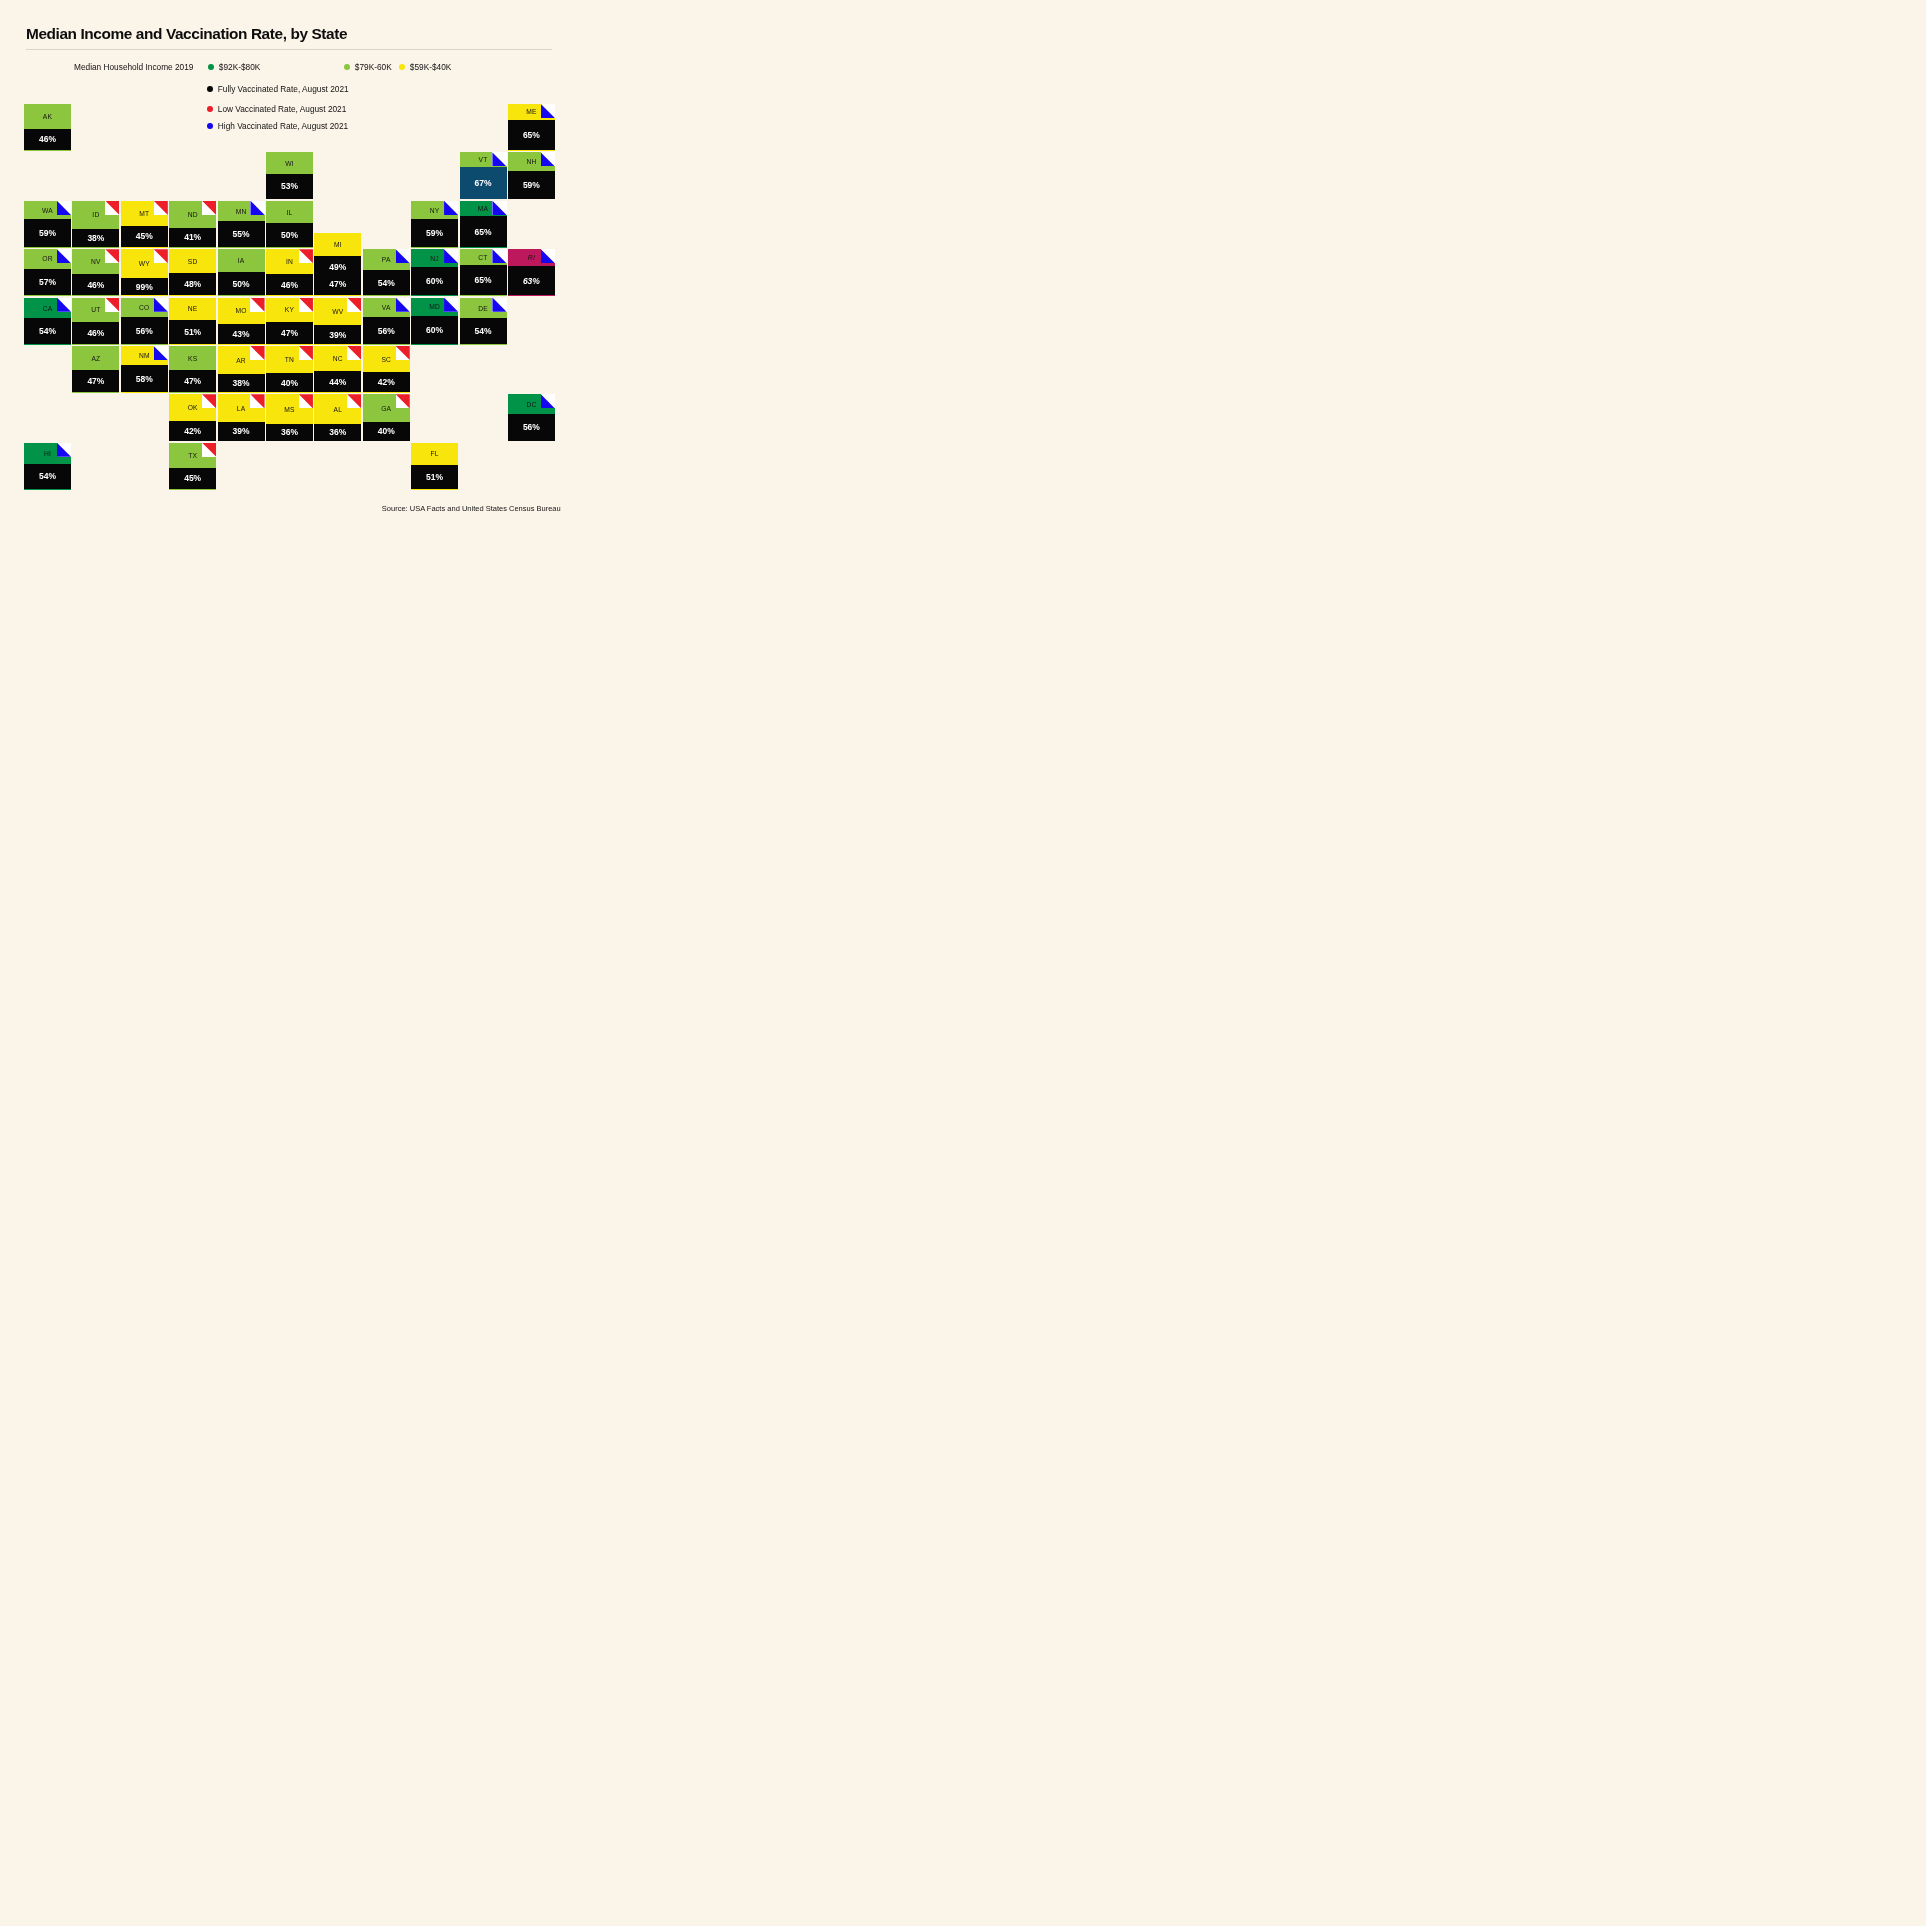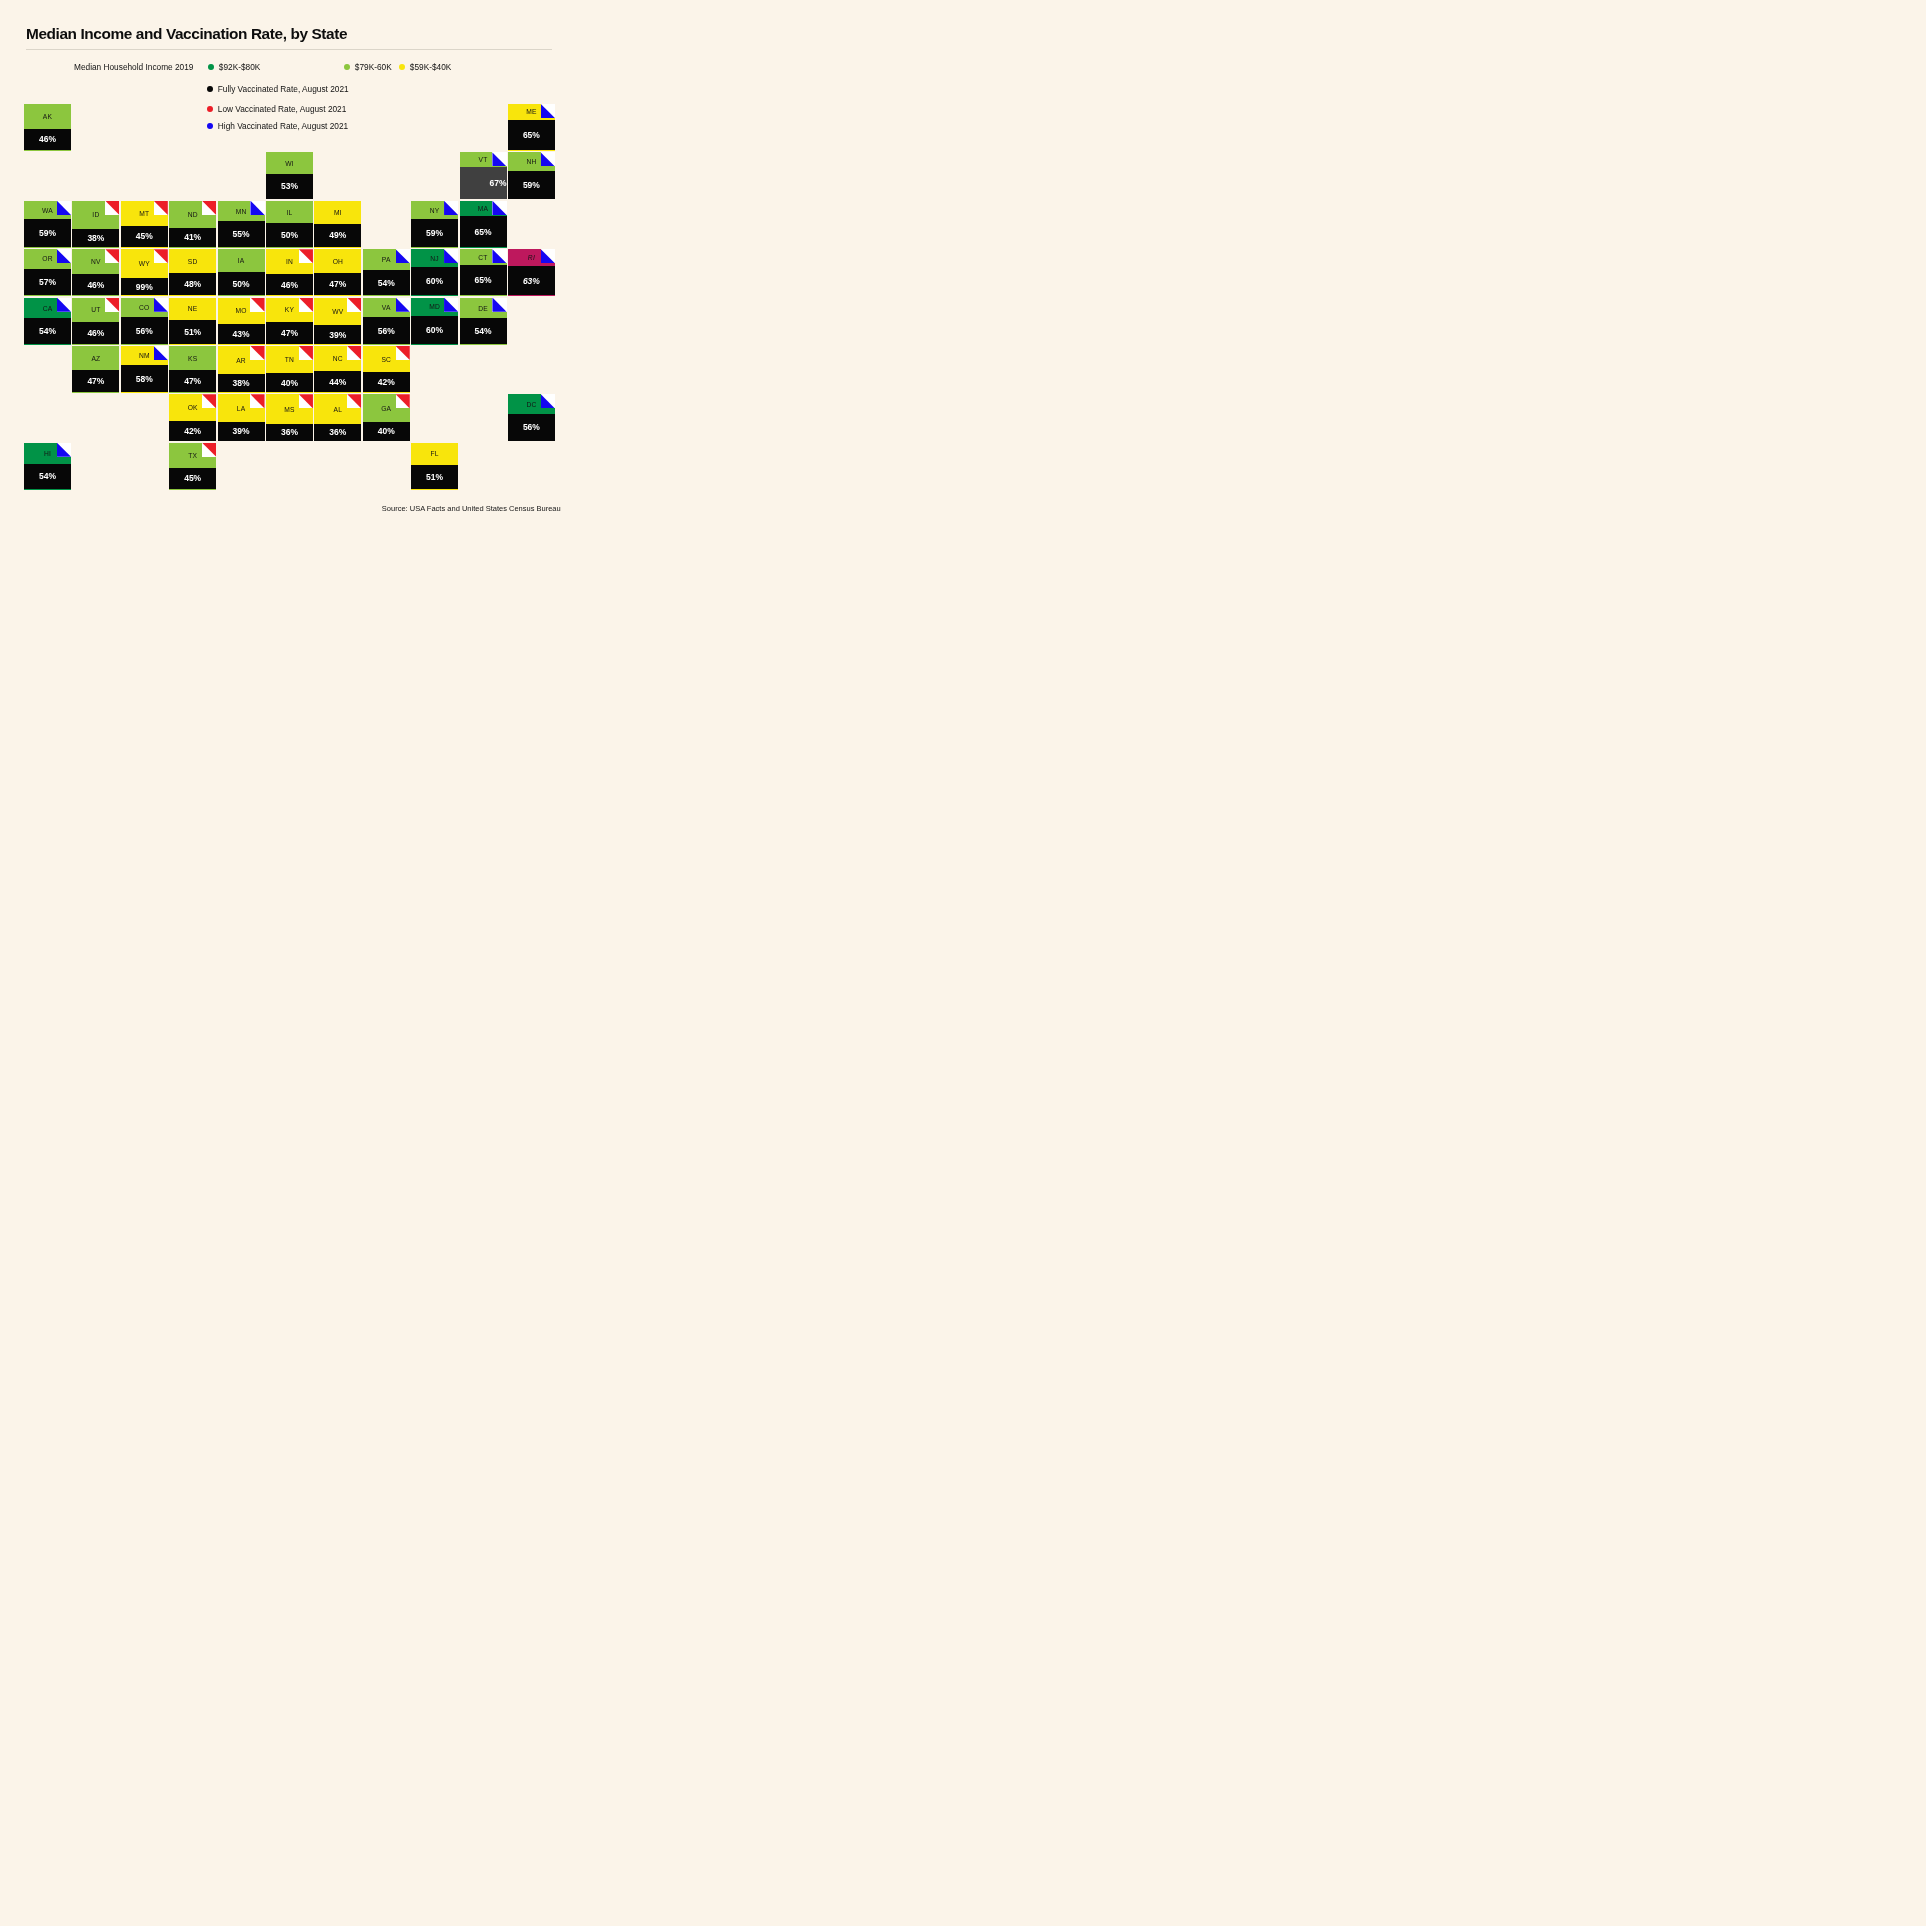--- a/index.html
+++ b/index.html
@@ -161,21 +161,21 @@
         <div class="corner corner-high" style="--c: #1507F2;"></div>
       </div>
       <div class="tile" style="grid-area: 2 / 6; background: rgb(140, 198, 62);">
         <div class="tile-label" style="height: 45.5%;">WI</div>
         <div class="vax-bar" style="height: 53%; background: rgb(7, 7, 7);">
           <span>53%</span>
         </div>
       </div>
       <div class="tile" style="grid-area: 2 / 10; background: rgb(140, 198, 62);">
         <div class="tile-label" style="height: 31.5%;">VT</div>
-        <div class="vax-bar" style="height: 67%; background: #404040; justify-content: flex-end;">
+        <div class="vax-bar" style="height: 67%; background: #0c4a6e;">
           <span>67%</span>
         </div>
         <div class="corner corner-high" style="--c: #1507F2;"></div>
       </div>
       <div class="tile" style="grid-area: 2 / 11; background: rgb(140, 198, 62);">
         <div class="tile-label" style="height: 39.5%;">NH</div>
         <div class="vax-bar" style="height: 59%; background: rgb(7, 7, 7);">
           <span>59%</span>
         </div>
         <div class="corner corner-high" style="--c: #1507F2;"></div>
@@ -214,21 +214,21 @@
           <span>55%</span>
         </div>
         <div class="corner corner-high" style="--c: #1507F2;"></div>
       </div>
       <div class="tile" style="grid-area: 3 / 6; background: rgb(140, 198, 62);">
         <div class="tile-label" style="height: 48.5%;">IL</div>
         <div class="vax-bar" style="height: 50%; background: rgb(7, 7, 7);">
           <span>50%</span>
         </div>
       </div>
-      <div class="tile" style="grid-area: 3 / 7; background: rgb(248, 229, 12);">
+      <div class="tile" style="grid-area: 3 / 7; background: rgb(248, 229, 12); margin-top: 32px;">
         <div class="tile-label" style="height: 49.5%;">MI</div>
         <div class="vax-bar" style="height: 49%; background: rgb(7, 7, 7);">
           <span>49%</span>
         </div>
       </div>
       <div class="tile" style="grid-area: 3 / 9; background: rgb(140, 198, 62);">
         <div class="tile-label" style="height: 39.5%;">NY</div>
         <div class="vax-bar" style="height: 59%; background: rgb(7, 7, 7);">
           <span>59%</span>
         </div>

